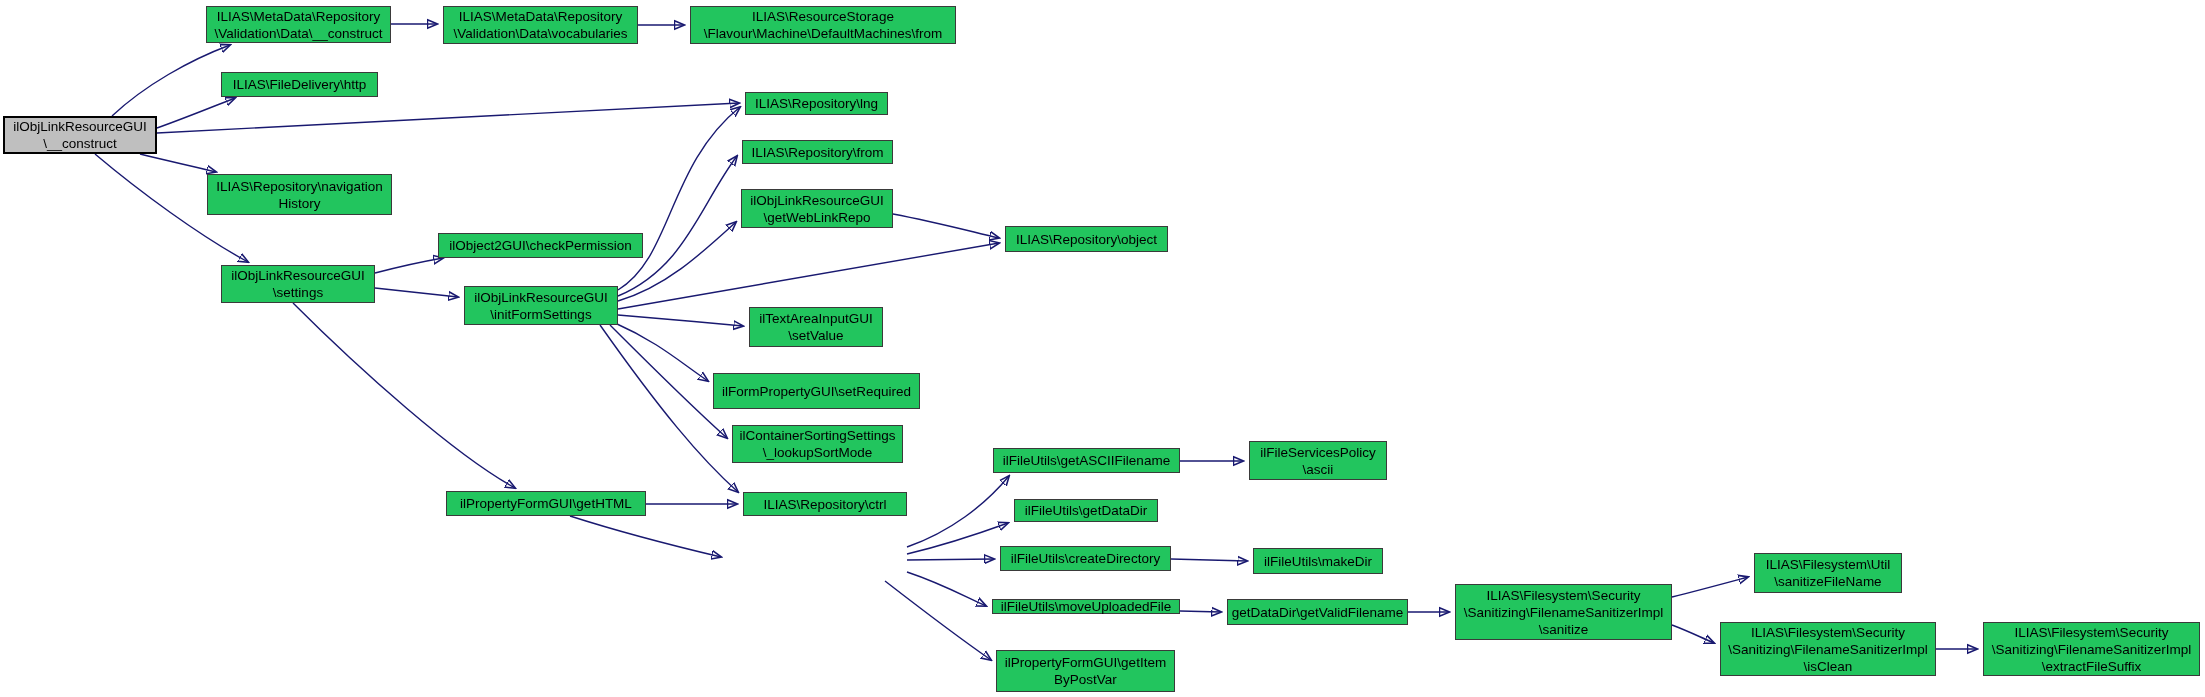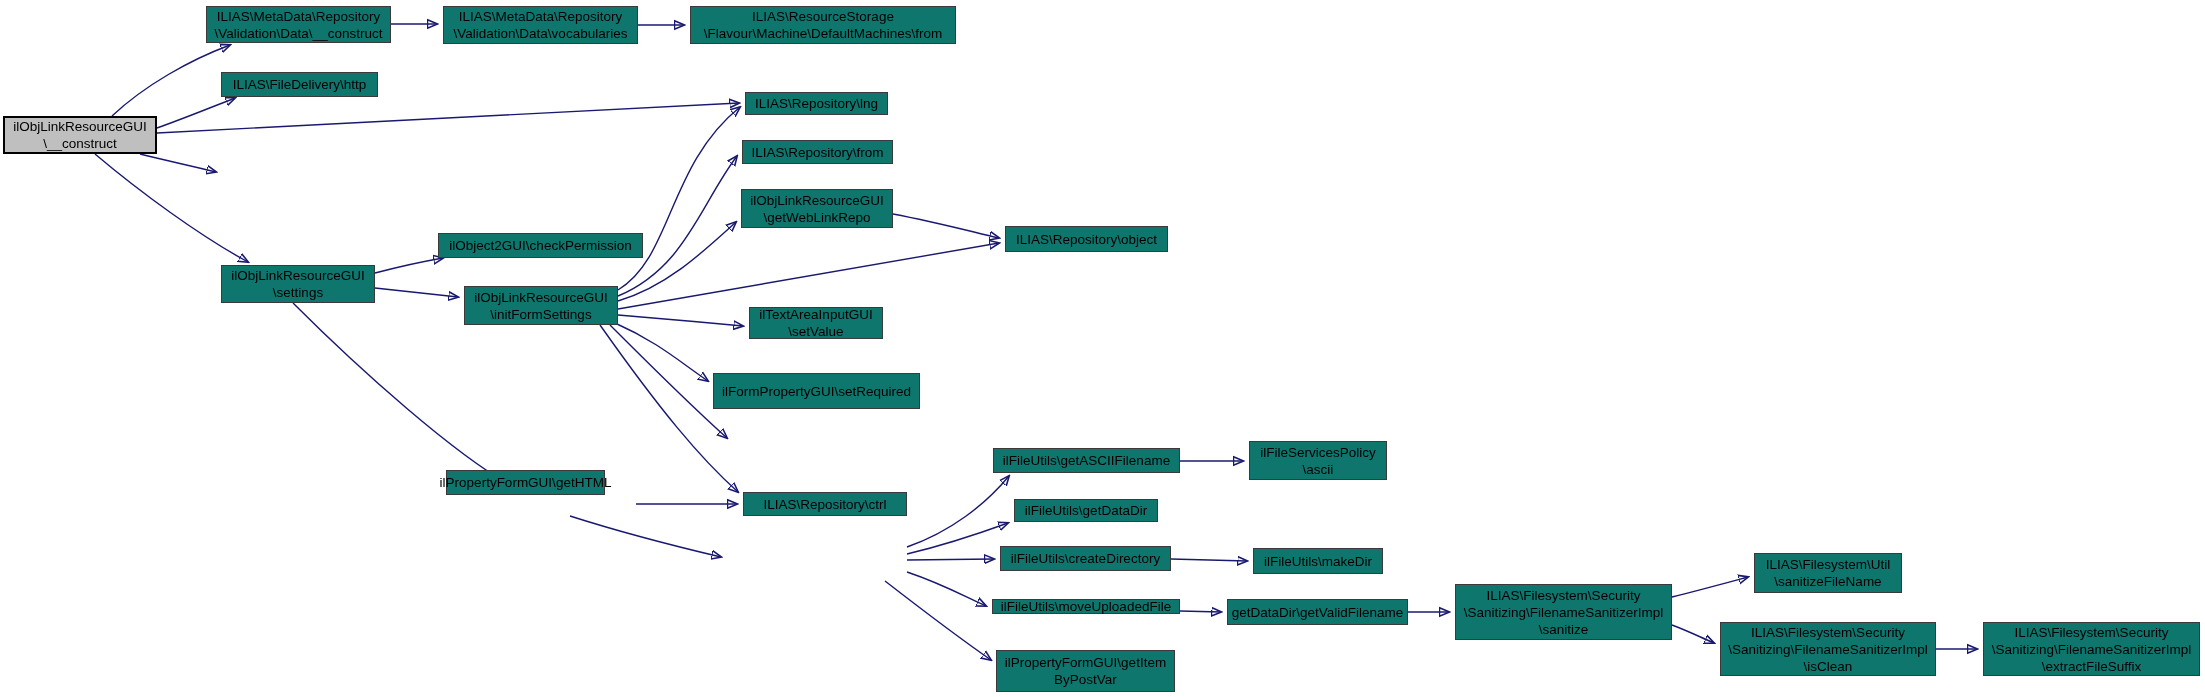--- a/index.html
+++ b/index.html
@@ -9,21 +9,21 @@
     background:#ffffff;
     font-family:"Liberation Sans","DejaVu Sans",sans-serif;
     overflow:hidden;
   }
   #edges{position:absolute;left:0;top:0;width:2205px;height:697px;}
   #edges path{fill:none;stroke:#191970;stroke-width:1.4px;}
   .node{
     position:absolute;
     box-sizing:border-box;
     display:flex;align-items:center;justify-content:center;
-    background:#0f766e;
+    background:#22c55e;
     border:1.7px solid #3a3a3a;
     color:#000000;
     font-size:13.5px;line-height:17px;
     text-align:center;white-space:pre-line;
     padding:1px 2px;
     cursor:pointer;
   }
   .node.highlight{background:#bfbfbf;border:2px solid #000000;}
 </style>
 </head>
@@ -75,34 +75,38 @@
   <div class="node highlight" style="left:3px;top:116px;width:154px;height:38px">ilObjLinkResourceGUI
 \__construct</div>
   <div class="node" style="left:206px;top:6px;width:185px;height:37px">ILIAS\MetaData\Repository
 \Validation\Data\__construct</div>
   <div class="node" style="left:443px;top:6px;width:195px;height:38px">ILIAS\MetaData\Repository
 \Validation\Data\vocabularies</div>
   <div class="node" style="left:690px;top:6px;width:266px;height:38px">ILIAS\ResourceStorage
 \Flavour\Machine\DefaultMachines\from</div>
   <div class="node" style="left:221px;top:72px;width:157px;height:25px">ILIAS\FileDelivery\http</div>
   <div class="node" style="left:745px;top:92px;width:143px;height:23px">ILIAS\Repository\lng</div>
+  <div class="node" style="left:207px;top:174px;width:185px;height:41px">ILIAS\Repository\navigation
+History</div>
   <div class="node" style="left:221px;top:265px;width:154px;height:38px">ilObjLinkResourceGUI
 \settings</div>
   <div class="node" style="left:438px;top:233px;width:205px;height:25px">ilObject2GUI\checkPermission</div>
   <div class="node" style="left:464px;top:286px;width:154px;height:39px">ilObjLinkResourceGUI
 \initFormSettings</div>
   <div class="node" style="left:742px;top:140px;width:151px;height:24px">ILIAS\Repository\from</div>
   <div class="node" style="left:741px;top:189px;width:152px;height:39px">ilObjLinkResourceGUI
 \getWebLinkRepo</div>
   <div class="node" style="left:1005px;top:226px;width:163px;height:26px">ILIAS\Repository\object</div>
-  <div class="node" style="left:749px;top:307px;width:134px;height:32px">ilTextAreaInputGUI
+  <div class="node" style="left:749px;top:307px;width:134px;height:40px">ilTextAreaInputGUI
 \setValue</div>
   <div class="node" style="left:713px;top:373px;width:207px;height:36px">ilFormPropertyGUI\setRequired</div>
+  <div class="node" style="left:732px;top:425px;width:171px;height:38px">ilContainerSortingSettings
+\_lookupSortMode</div>
   <div class="node" style="left:743px;top:492px;width:164px;height:24px">ILIAS\Repository\ctrl</div>
-  <div class="node" style="left:446px;top:470px;width:159px;height:25px">ilPropertyFormGUI\getHTML</div>
+  <div class="node" style="left:446px;top:491px;width:200px;height:25px">ilPropertyFormGUI\getHTML</div>
   <div class="node" style="left:993px;top:448px;width:187px;height:25px">ilFileUtils\getASCIIFilename</div>
   <div class="node" style="left:1014px;top:499px;width:144px;height:23px">ilFileUtils\getDataDir</div>
   <div class="node" style="left:1000px;top:546px;width:171px;height:25px">ilFileUtils\createDirectory</div>
   <div class="node" style="left:992px;top:599px;width:188px;height:15px">ilFileUtils\moveUploadedFile</div>
   <div class="node" style="left:996px;top:650px;width:179px;height:42px">ilPropertyFormGUI\getItem
 ByPostVar</div>
   <div class="node" style="left:1249px;top:441px;width:138px;height:39px">ilFileServicesPolicy
 \ascii</div>
   <div class="node" style="left:1253px;top:548px;width:130px;height:26px">ilFileUtils\makeDir</div>
   <div class="node" style="left:1227px;top:599px;width:181px;height:26px">getDataDir\getValidFilename</div>

